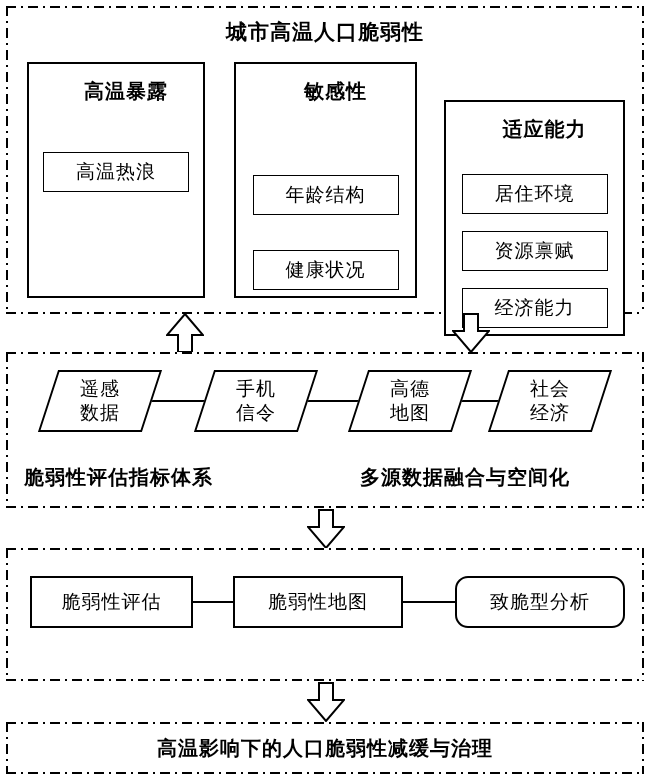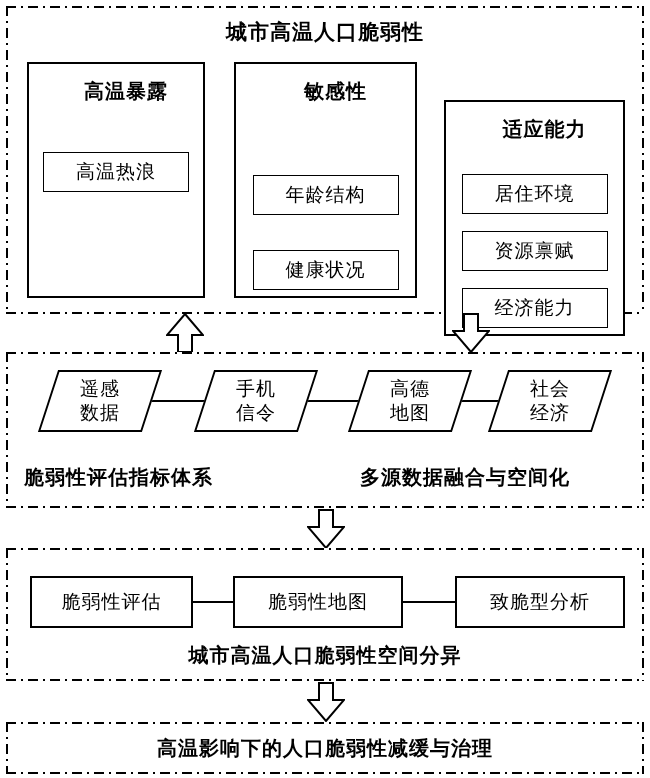--- a/index.html
+++ b/index.html
@@ -107,23 +107,22 @@
   <svg class="arrow" style="left:307px; top:509px;" viewBox="0 0 38 40">
     <polygon points="12,1 26,1 26,18 37,18 19,39 1,18 12,18" fill="#ffffff" stroke="#000000" stroke-width="2"></polygon>
   </svg>
 
   <div class="dashdot" style="left:6px; top:548px; width:638px; height:133px;">
     <div class="hline" style="left:185px; top:53px; width:44px;"></div>
     <div class="hline" style="left:395px; top:53px; width:56px;"></div>
 
     <div class="result-box" style="left:24px; width:163px;">脆弱性评估</div>
     <div class="result-box" style="left:227px; width:170px;">脆弱性地图</div>
-    <div class="result-box" style="left:449px; width:170px;">致脆型分析</div>
+    <div class="result-box" style="left:449px; width:170px;border-radius:13px;">致脆型分析</div>
 
-    <div class="center-label" style="top:94px;">城市高温人口脆弱性空间分异</div>
   </div>
 
   <svg class="arrow" style="left:307px; top:682px;" viewBox="0 0 38 40">
     <polygon points="12,1 26,1 26,18 37,18 19,39 1,18 12,18" fill="#ffffff" stroke="#000000" stroke-width="2"></polygon>
   </svg>
 
   <div class="dashdot" style="left:6px; top:722px; width:638px; height:52px;">
     <div class="center-label" style="top:13px;">高温影响下的人口脆弱性减缓与治理</div>
   </div>
 

